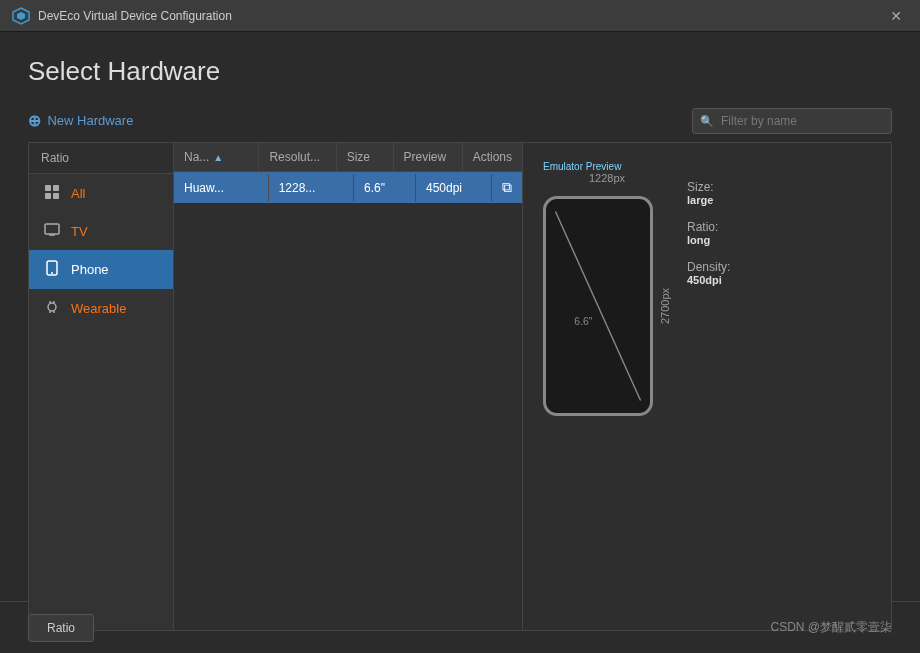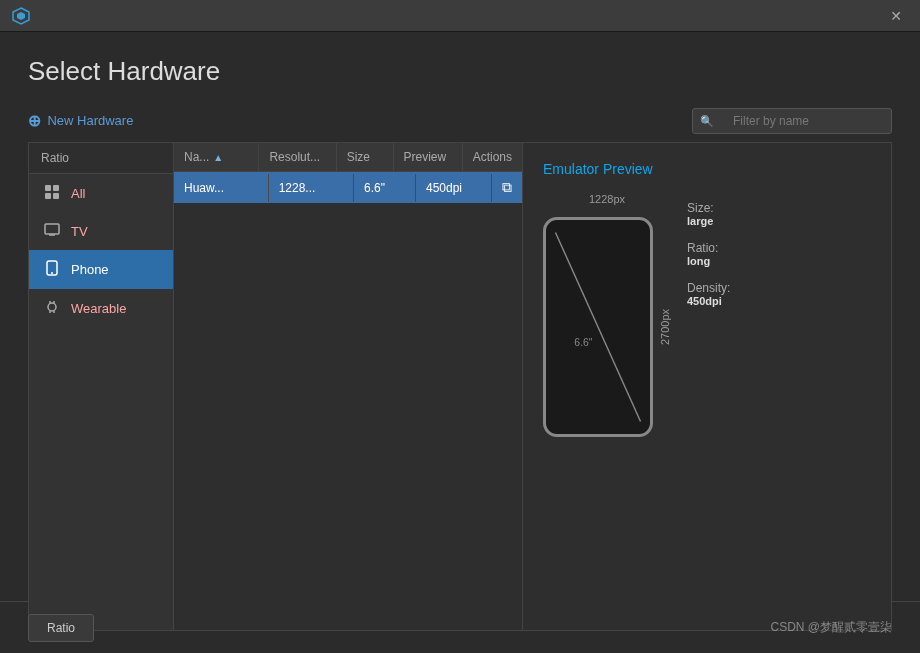--- a/index.html
+++ b/index.html
@@ -67,21 +67,21 @@
       cursor: pointer;
       padding: 4px 0;
     }
 
     .search-input {
       background: #3a3a3a;
       border: 1px solid #555;
       border-radius: 3px;
       color: #ccc;
       font-size: 12px;
-      padding: 5px 10px 5px 40px;
+      padding: 5px 10px 5px 28px;
       width: 200px;
       outline: none;
     }
     .search-input::placeholder { color: #777; }
     .search-wrapper {
       position: relative;
       margin-left: auto;
     }
     .search-icon-inner {
       position: absolute;
@@ -113,21 +113,21 @@
       color: #aaa;
       background: #2e2e2e;
       border-bottom: 1px solid #444;
     }
     .type-item {
       display: flex;
       align-items: center;
       gap: 10px;
       padding: 10px 14px;
       font-size: 13px;
-      color: #fca5a5;
+      color: #f97316;
       cursor: pointer;
     }
     .type-item.active {
       background: #2d6ea8;
       color: #fff;
     }
     .type-icon {
       font-size: 14px;
       width: 18px;
       text-align: center;
@@ -191,23 +191,22 @@
     .preview-panel {
       width: 370px;
       background: #2e2e2e;
       border: 1px solid #444;
       flex-shrink: 0;
       padding: 18px 20px;
       display: flex;
       flex-direction: column;
     }
     .preview-title {
-      font-size: 14px;
-      color: #0ea5e9;
-      margin-bottom: 16px;
+      font-size: 10px;
+      color: #7dd3fc;
     }
     .preview-body {
       display: flex;
       gap: 16px;
       flex: 1;
     }
     .phone-preview-wrapper {
       display: flex;
       flex-direction: column;
       align-items: center;
@@ -297,20 +296,21 @@
 </head>
 <body>
 
 <div class="title-bar">
   <div class="title-bar-left">
 
     <svg class="title-bar-logo" viewBox="0 0 18 18" fill="none" xmlns="http://www.w3.org/2000/svg">
       <polygon points="9,1 17,5 17,13 9,17 1,13 1,5" fill="none" stroke="#3a9bd5" stroke-width="1.5"></polygon>
       <polygon points="9,5 13,7 13,11 9,13 5,11 5,7" fill="#3a9bd5"></polygon>
     </svg>
+    <span class="title-bar-text">DevEco Virtual Device Configuration</span>
   </div>
   <span class="title-bar-close">✕</span>
 </div>
 
 <div class="main-content">
   <h1 class="page-title">Select Hardware</h1>
 
   <div class="toolbar-row">
     <button class="new-hardware-btn">
       <span style="font-size:16px;font-weight:bold;color:#5b9bd5;">⊕</span>

